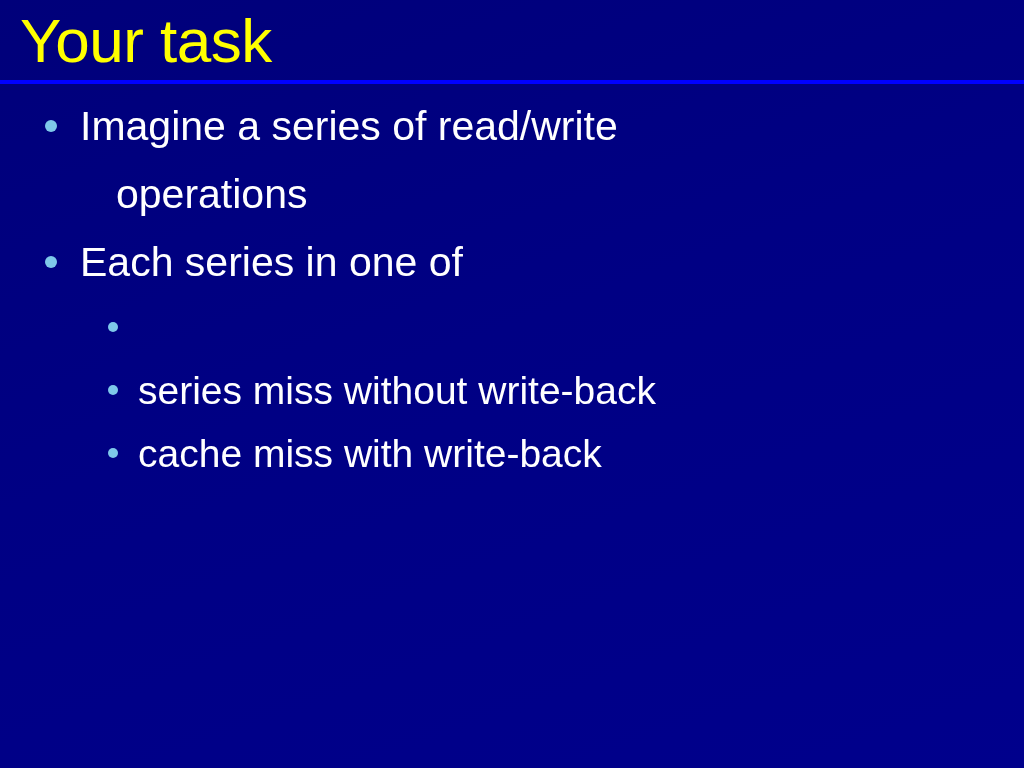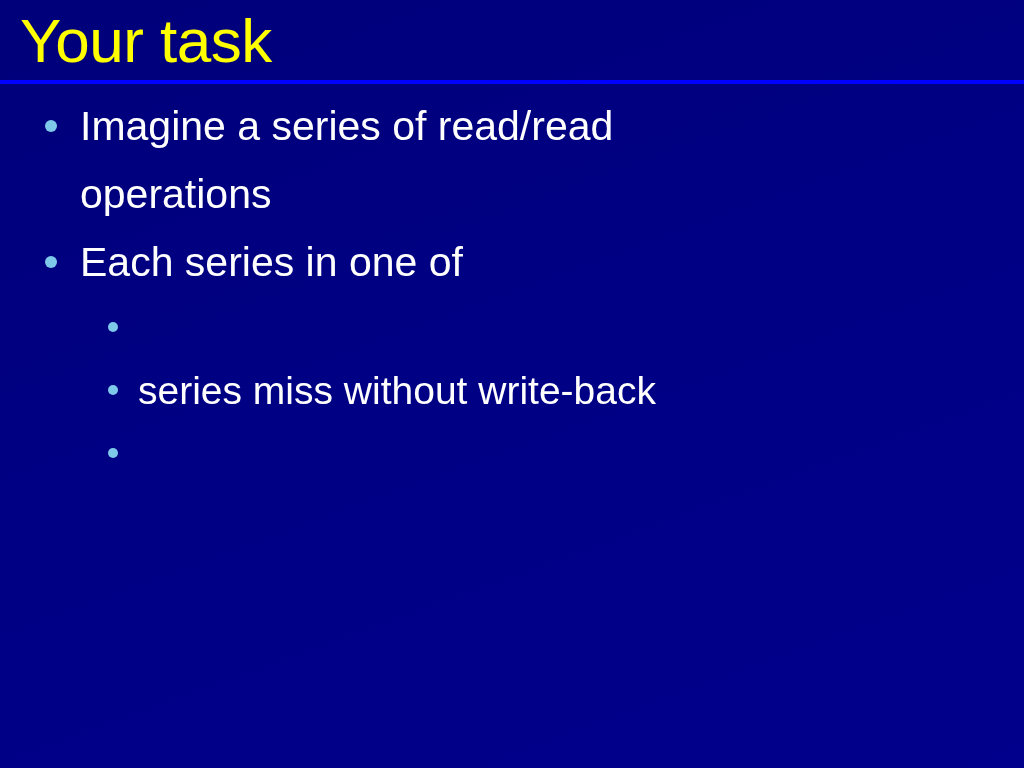--- a/index.html
+++ b/index.html
@@ -85,21 +85,21 @@
     left: 45px;
     top: 28px;
     width: 12px;
     height: 12px;
     border-radius: 50%;
     background: #7ec8ea;
   }
 
   
   .cont {
-    padding-left: 80px;
+    padding-left: 116px;
     min-height: 68px;
   }
   .cont .btext {
     display: block;
     font-size: 41px;
     line-height: 68px;
     color: #ffffff;
     white-space: nowrap;
   }
 
@@ -131,34 +131,35 @@
 <div class="slide">
 
   <div class="title-area">
     <div class="slide-title">Your task</div>
     <div class="title-rule"></div>
   </div>
 
   <div class="body-area" id="body-area">
       <div class="bullet-row level1">
         <span class="bdot"></span>
-        <span class="btext">Imagine a series of read/read</span>
+        <span class="btext">Imagine a series of read/write</span>
       </div>
       <div class="bullet-row cont">
         <span class="btext">operations</span>
       </div>
       <div class="bullet-row level1">
         <span class="bdot"></span>
         <span class="btext">Each series in one of</span>
       </div>
       <div class="bullet-row level2">
         <span class="bdot"></span>
       </div>
       <div class="bullet-row level2">
         <span class="bdot"></span>
         <span class="btext">series miss without write-back</span>
       </div>
       <div class="bullet-row level2">
         <span class="bdot"></span>
+        <span class="btext">cache miss with write-back</span>
       </div>
     </div>
 
 </div>
 
 </body></html>

